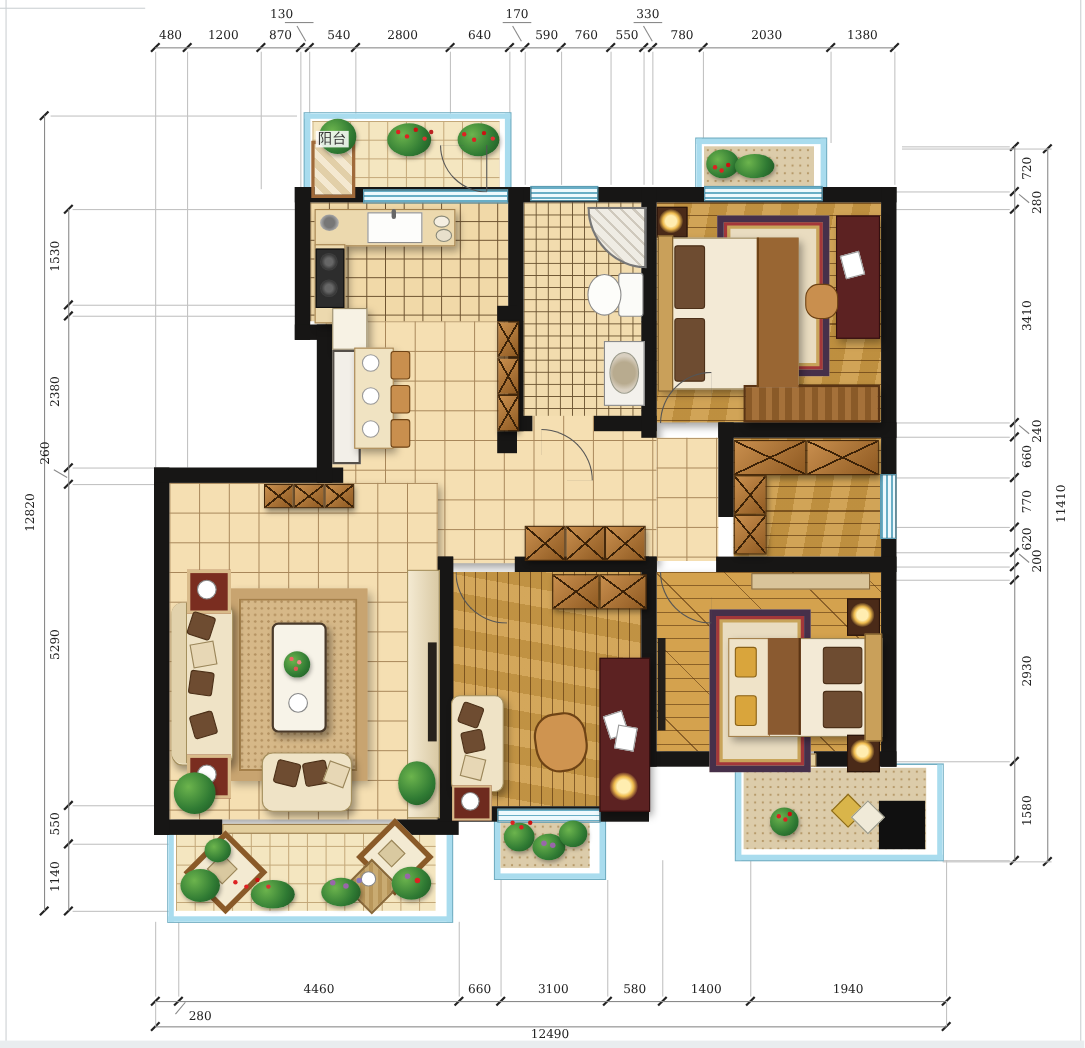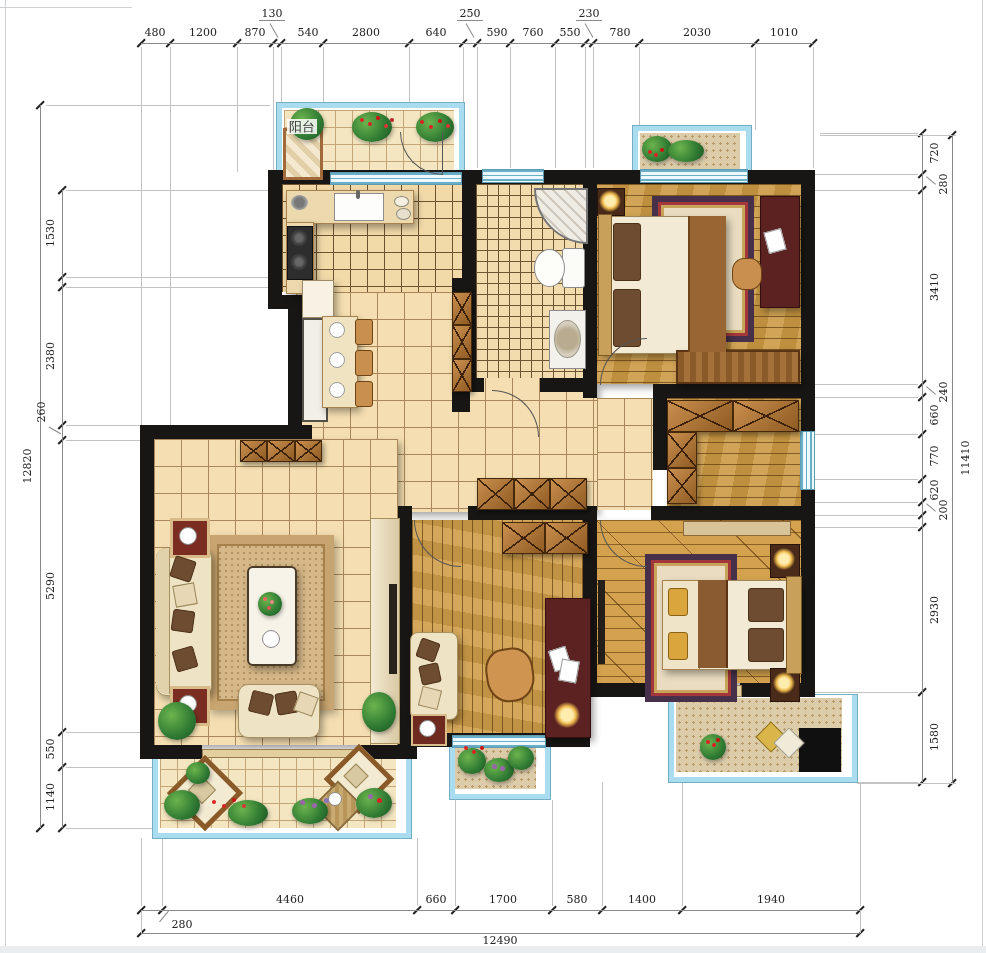--- a/index.html
+++ b/index.html
@@ -166,24 +166,24 @@
   <span class="dim" style="left:203px;top:32px">1200</span>
   <span class="dim" style="left:255px;top:32px">870</span>
   <span class="dim" style="left:308px;top:32px">540</span>
   <span class="dim" style="left:366px;top:32px">2800</span>
   <span class="dim" style="left:436px;top:32px">640</span>
   <span class="dim" style="left:497px;top:32px">590</span>
   <span class="dim" style="left:533px;top:32px">760</span>
   <span class="dim" style="left:570px;top:32px">550</span>
   <span class="dim" style="left:620px;top:32px">780</span>
   <span class="dim" style="left:697px;top:32px">2030</span>
-  <span class="dim" style="left:784px;top:32px">1010</span>
-  <span class="dim" style="left:272px;top:13px">130</span>
-  <span class="dim" style="left:470px;top:13px">250</span>
-  <span class="dim" style="left:589px;top:13px">230</span>
+  <span class="dim" style="left:784px;top:32px">1380</span>
+  <span class="dim" style="left:256px;top:13px">130</span>
+  <span class="dim" style="left:470px;top:13px">170</span>
+  <span class="dim" style="left:589px;top:13px">330</span>
   <div class="dl" style="left:259px;top:20px;width:26px;height:1px"></div>
   <div class="dl" style="left:266px;top:30px;width:16px;height:1px;transform:rotate(60deg)"></div>
   <div class="dl" style="left:457px;top:20px;width:26px;height:1px"></div>
   <div class="dl" style="left:462px;top:30px;width:16px;height:1px;transform:rotate(60deg)"></div>
   <div class="dl" style="left:576px;top:20px;width:26px;height:1px"></div>
   <div class="dl" style="left:581px;top:30px;width:16px;height:1px;transform:rotate(60deg)"></div>
 
   <span class="dimv" style="left:50px;top:233px">1530</span>
   <span class="dimv" style="left:50px;top:356px">2380</span>
   <span class="dimv" style="left:50px;top:586px">5290</span>
@@ -203,21 +203,21 @@
   <span class="dimv" style="left:943px;top:184px">280</span>
   <span class="dimv" style="left:943px;top:392px">240</span>
   <span class="dimv" style="left:943px;top:510px">200</span>
   <div class="dl" style="left:925px;top:180px;width:12px;height:1px;transform:rotate(40deg)"></div>
   <div class="dl" style="left:925px;top:390px;width:12px;height:1px;transform:rotate(40deg)"></div>
   <div class="dl" style="left:925px;top:507px;width:12px;height:1px;transform:rotate(40deg)"></div>
   <span class="dimv" style="left:965px;top:458px">11410</span>
 
   <span class="dim" style="left:290px;top:899px">4460</span>
   <span class="dim" style="left:436px;top:899px">660</span>
-  <span class="dim" style="left:503px;top:899px">1700</span>
+  <span class="dim" style="left:503px;top:899px">3100</span>
   <span class="dim" style="left:577px;top:899px">580</span>
   <span class="dim" style="left:642px;top:899px">1400</span>
   <span class="dim" style="left:771px;top:899px">1940</span>
   <span class="dim" style="left:182px;top:924px">280</span>
   <div class="dl" style="left:157px;top:916px;width:14px;height:1px;transform:rotate(-50deg)"></div>
   <span class="dim" style="left:500px;top:940px">12490</span>
 
   <div class="tile-lg sh" style="left:296px;top:292px;width:301px;height:220px"></div>
   <div class="tile-lg sh" style="left:154px;top:439px;width:244px;height:306px"></div>
   <div class="tile-lg" style="left:597px;top:398px;width:56px;height:112px"></div>

